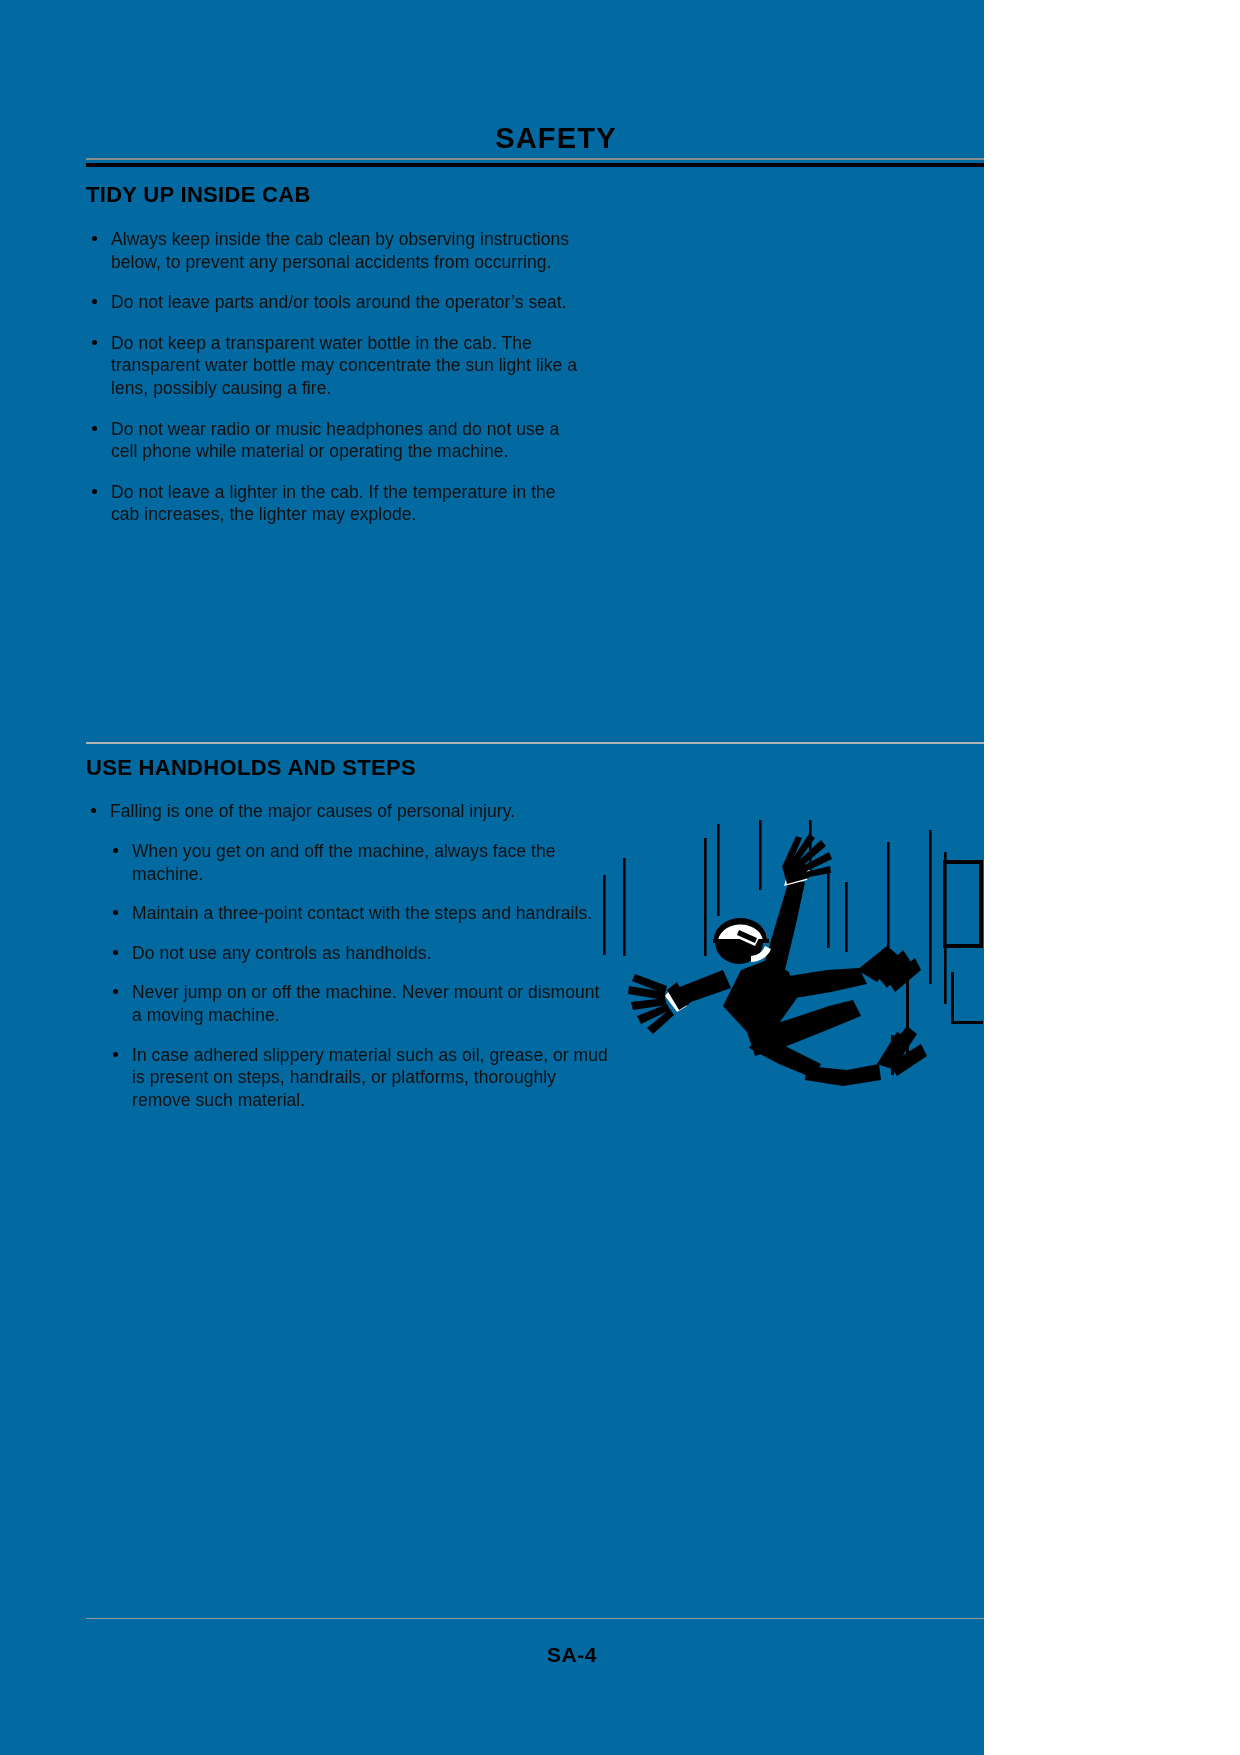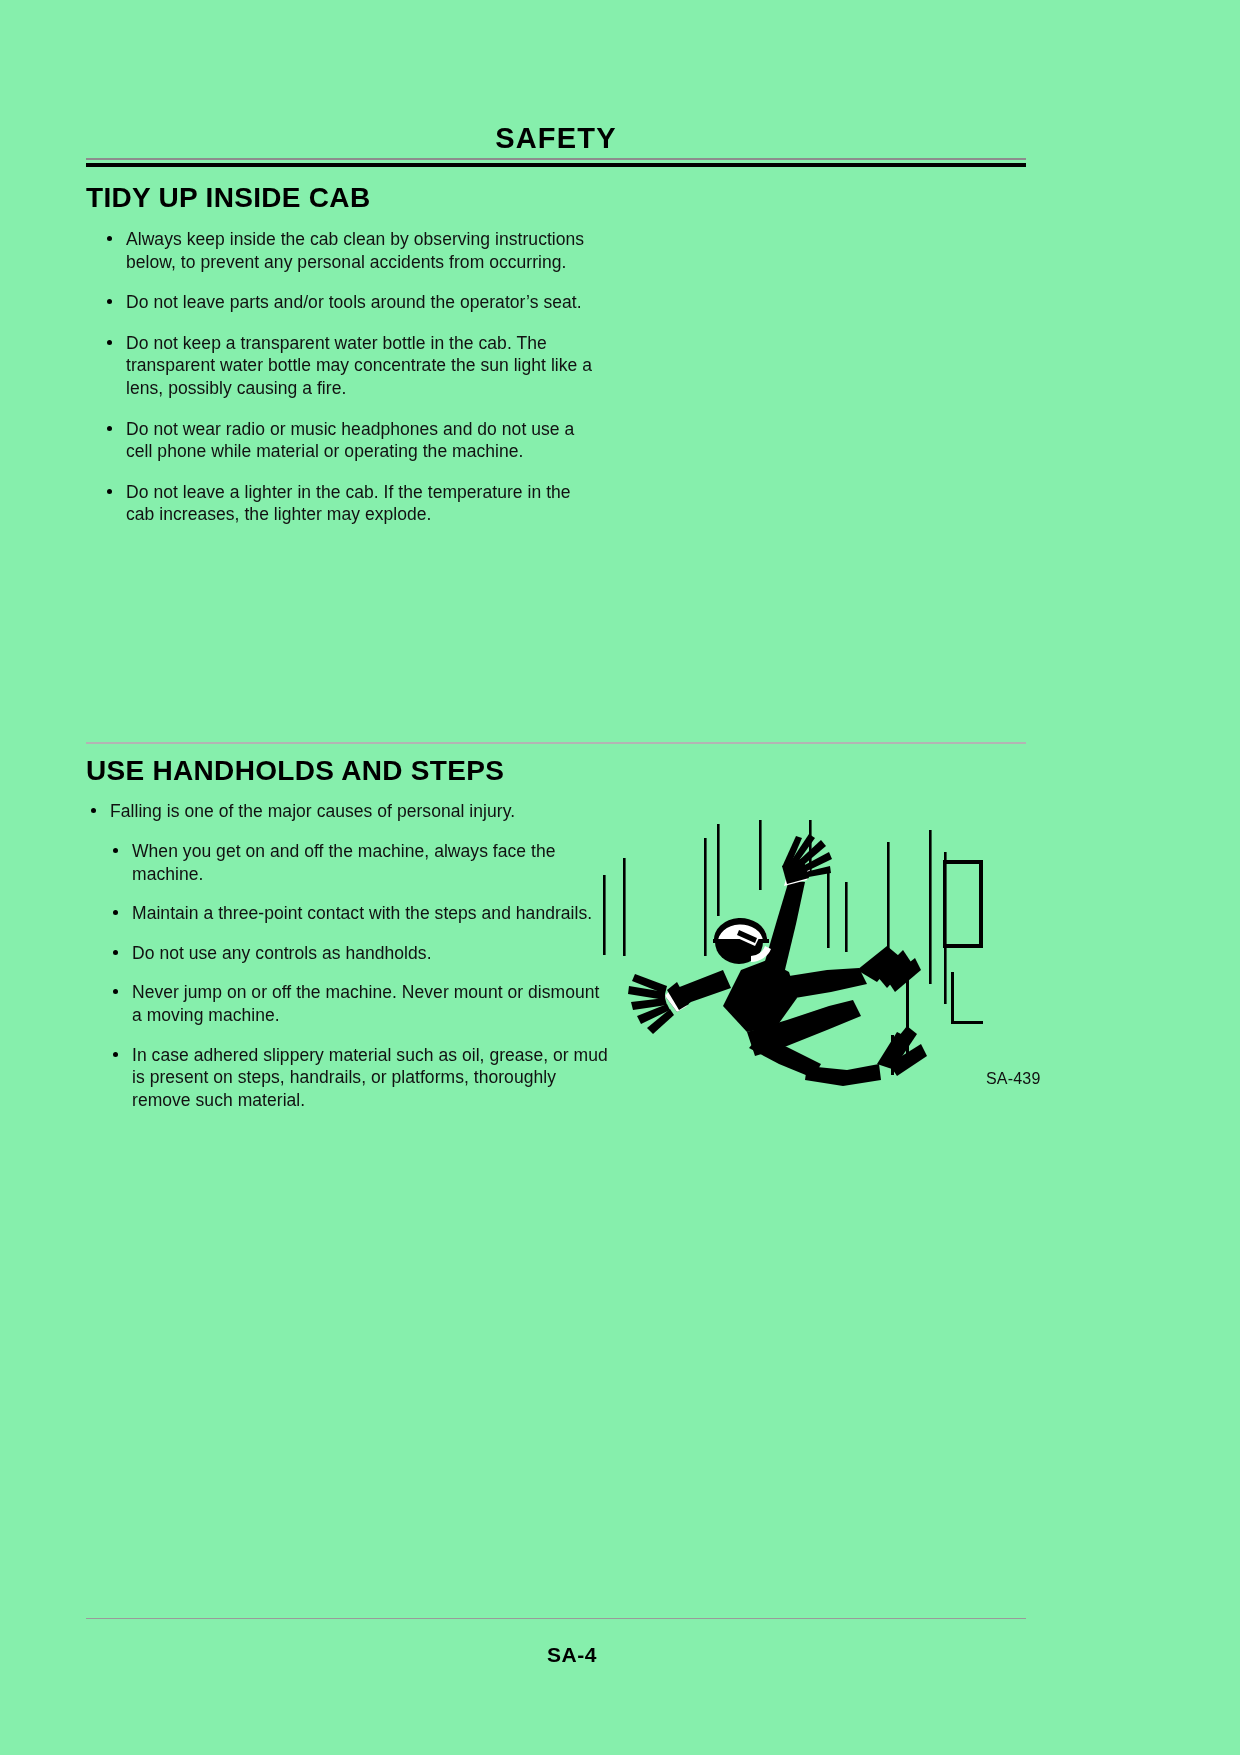--- a/index.html
+++ b/index.html
@@ -6,23 +6,23 @@
     margin: 0;
     padding: 0;
     background: #ffffff;
   }
   body {
     font-family: "Liberation Sans", sans-serif;
     color: #000000;
   }
   .page {
     position: relative;
-    width: 1240px;
+    width: 984px;
     height: 1755px;
-    background: #86efac;
+    background: #0369a1;
     box-sizing: border-box;
     overflow: hidden;
     text-decoration: underline;
   }
   .page-inner {
     position: absolute;
     left: 86px;
     top: 0;
     width: 940px;
     height: 1755px;
@@ -53,21 +53,21 @@
     left: 0;
     top: 163px;
     width: 940px;
     height: 4px;
     background: #000000;
   }
 
   
   .section-heading {
     position: absolute;
-    font-size: 28px;
+    font-size: 22px;
     font-weight: bold;
     letter-spacing: 0.3px;
     line-height: 1;
     white-space: nowrap;
   }
   #sec1-heading { left: 0; top: 184px; }
   #sec2-heading { left: 0; top: 757px; }
 
   .section-divider {
     position: absolute;
@@ -78,21 +78,21 @@
     background: #b4b4b4;
   }
 
   
   .bullet-list {
     position: absolute;
     margin: 0;
     padding: 0;
     list-style: none;
   }
-  #sec1-list { left: 16px; top: 228px; width: 500px; }
+  #sec1-list { left: 1px; top: 228px; width: 500px; }
   #sec2-list-top { left: 0; top: 800px; width: 520px; }
   #sec2-list-sub { left: 22px; top: 840px; width: 500px; }
 
   .bullet-item {
     position: relative;
     padding-left: 24px;
     margin: 0 0 18px 0;
     font-size: 17.5px;
     line-height: 22.6px;
     letter-spacing: 0.05px;

